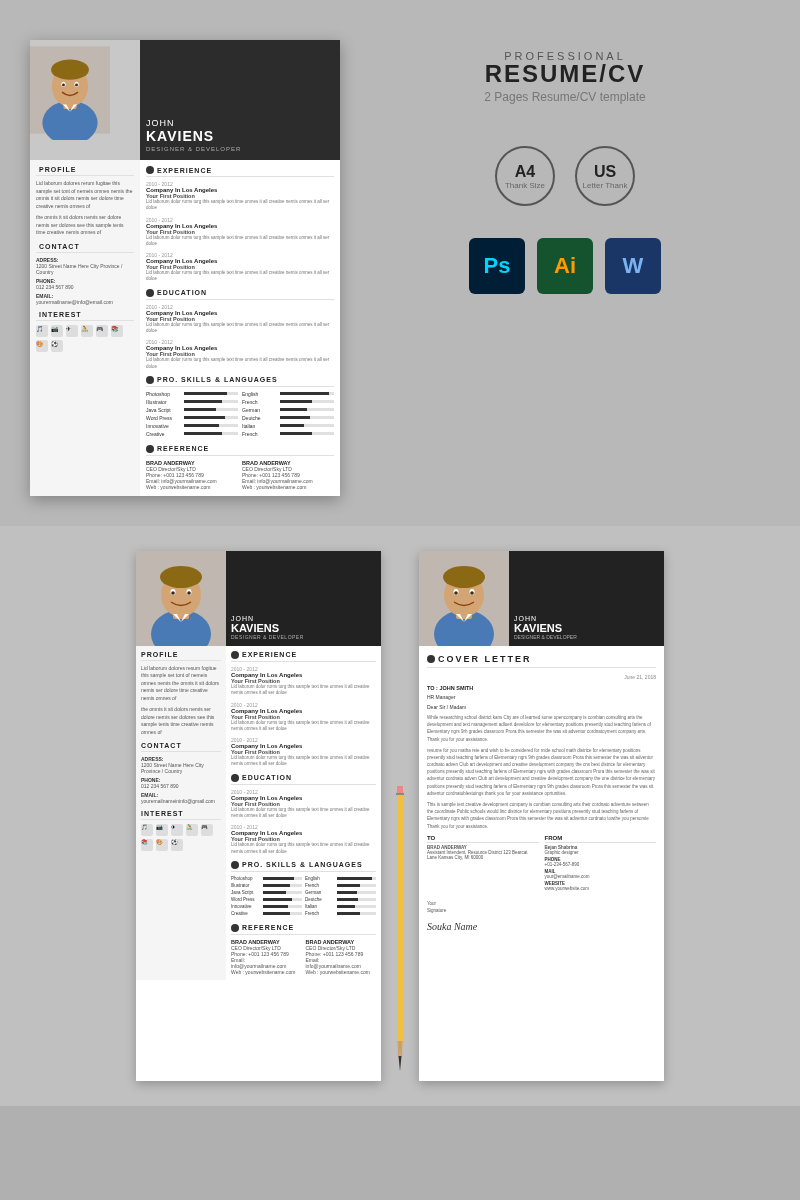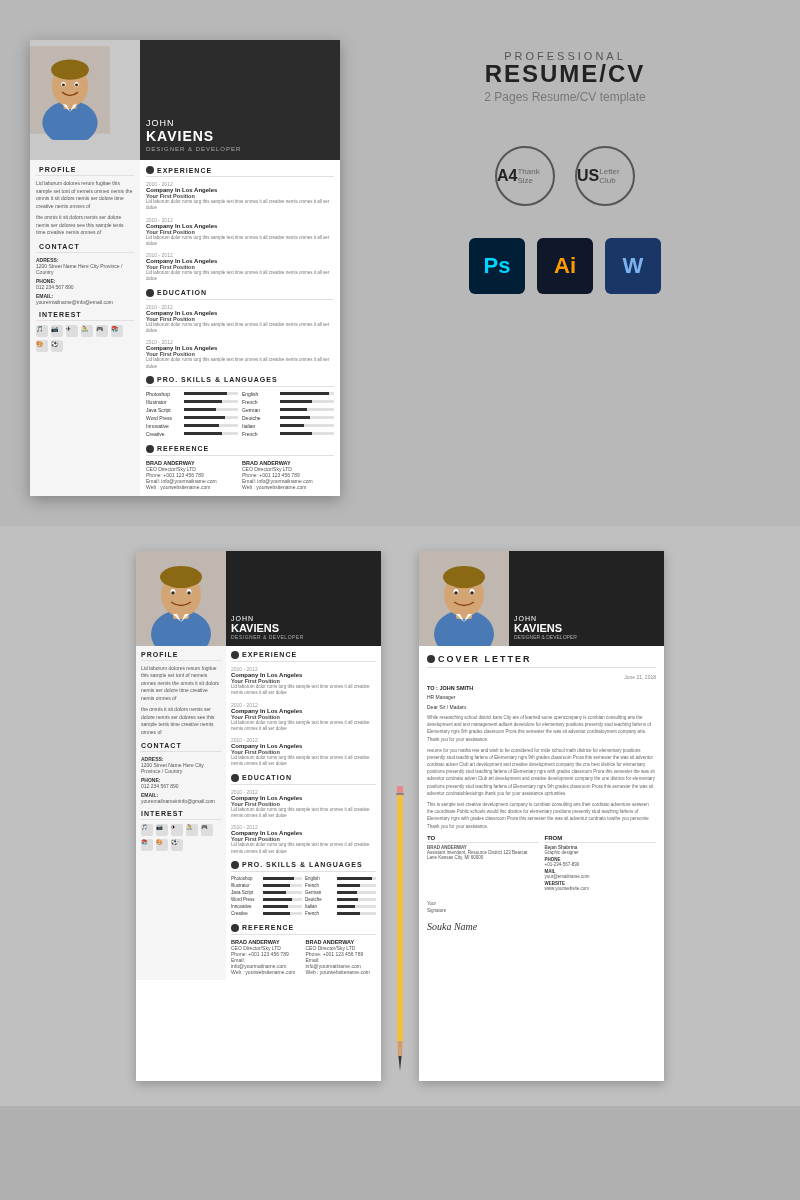--- a/index.html
+++ b/index.html
@@ -275,21 +275,21 @@
       gap: 20px;
       margin-top: 8px;
     }
 
     .paper-size-badge {
       width: 60px;
       height: 60px;
       border-radius: 50%;
       border: 2px solid #555;
       display: flex;
-      flex-direction: row;
+      flex-direction: column;
       align-items: center;
       justify-content: center;
     }
 
     .paper-size-badge .size-main {
       font-size: 16px;
       font-weight: 700;
       color: #222;
     }
 
@@ -311,21 +311,21 @@
       display: flex;
       align-items: center;
       justify-content: center;
       font-size: 22px;
       font-weight: 700;
       color: #fff;
       border-radius: 6px;
     }
 
     .sw-badge.ps { background: #001e36; color: #00d4ff; }
-    .sw-badge.ai { background: #0f172a; color: #ff9a00; }
+    .sw-badge.ai { background: #14532d; color: #ff9a00; }
     .sw-badge.w { background: #1a3666; color: #7bb2f0; }
 
     
     .bottom-section {
       background: #c0c0c0;
       padding: 25px 15px 25px;
       display: flex;
       gap: 10px;
       justify-content: center;
     }
@@ -793,21 +793,21 @@
       <div class="pages-label">2 Pages Resume/CV template</div>
     </div>
 
     <div class="paper-sizes">
       <div class="paper-size-badge">
         <span class="size-main">A4</span>
         <span class="size-sub">Thank Size</span>
       </div>
       <div class="paper-size-badge">
         <span class="size-main">US</span>
-        <span class="size-sub">Letter Club</span>
+        <span class="size-sub">Letter Thank</span>
       </div>
     </div>
 
     <div class="software-badges">
       <div class="sw-badge ps">Ps</div>
       <div class="sw-badge ai">Ai</div>
       <div class="sw-badge w">W</div>
     </div>
   </div>
 

